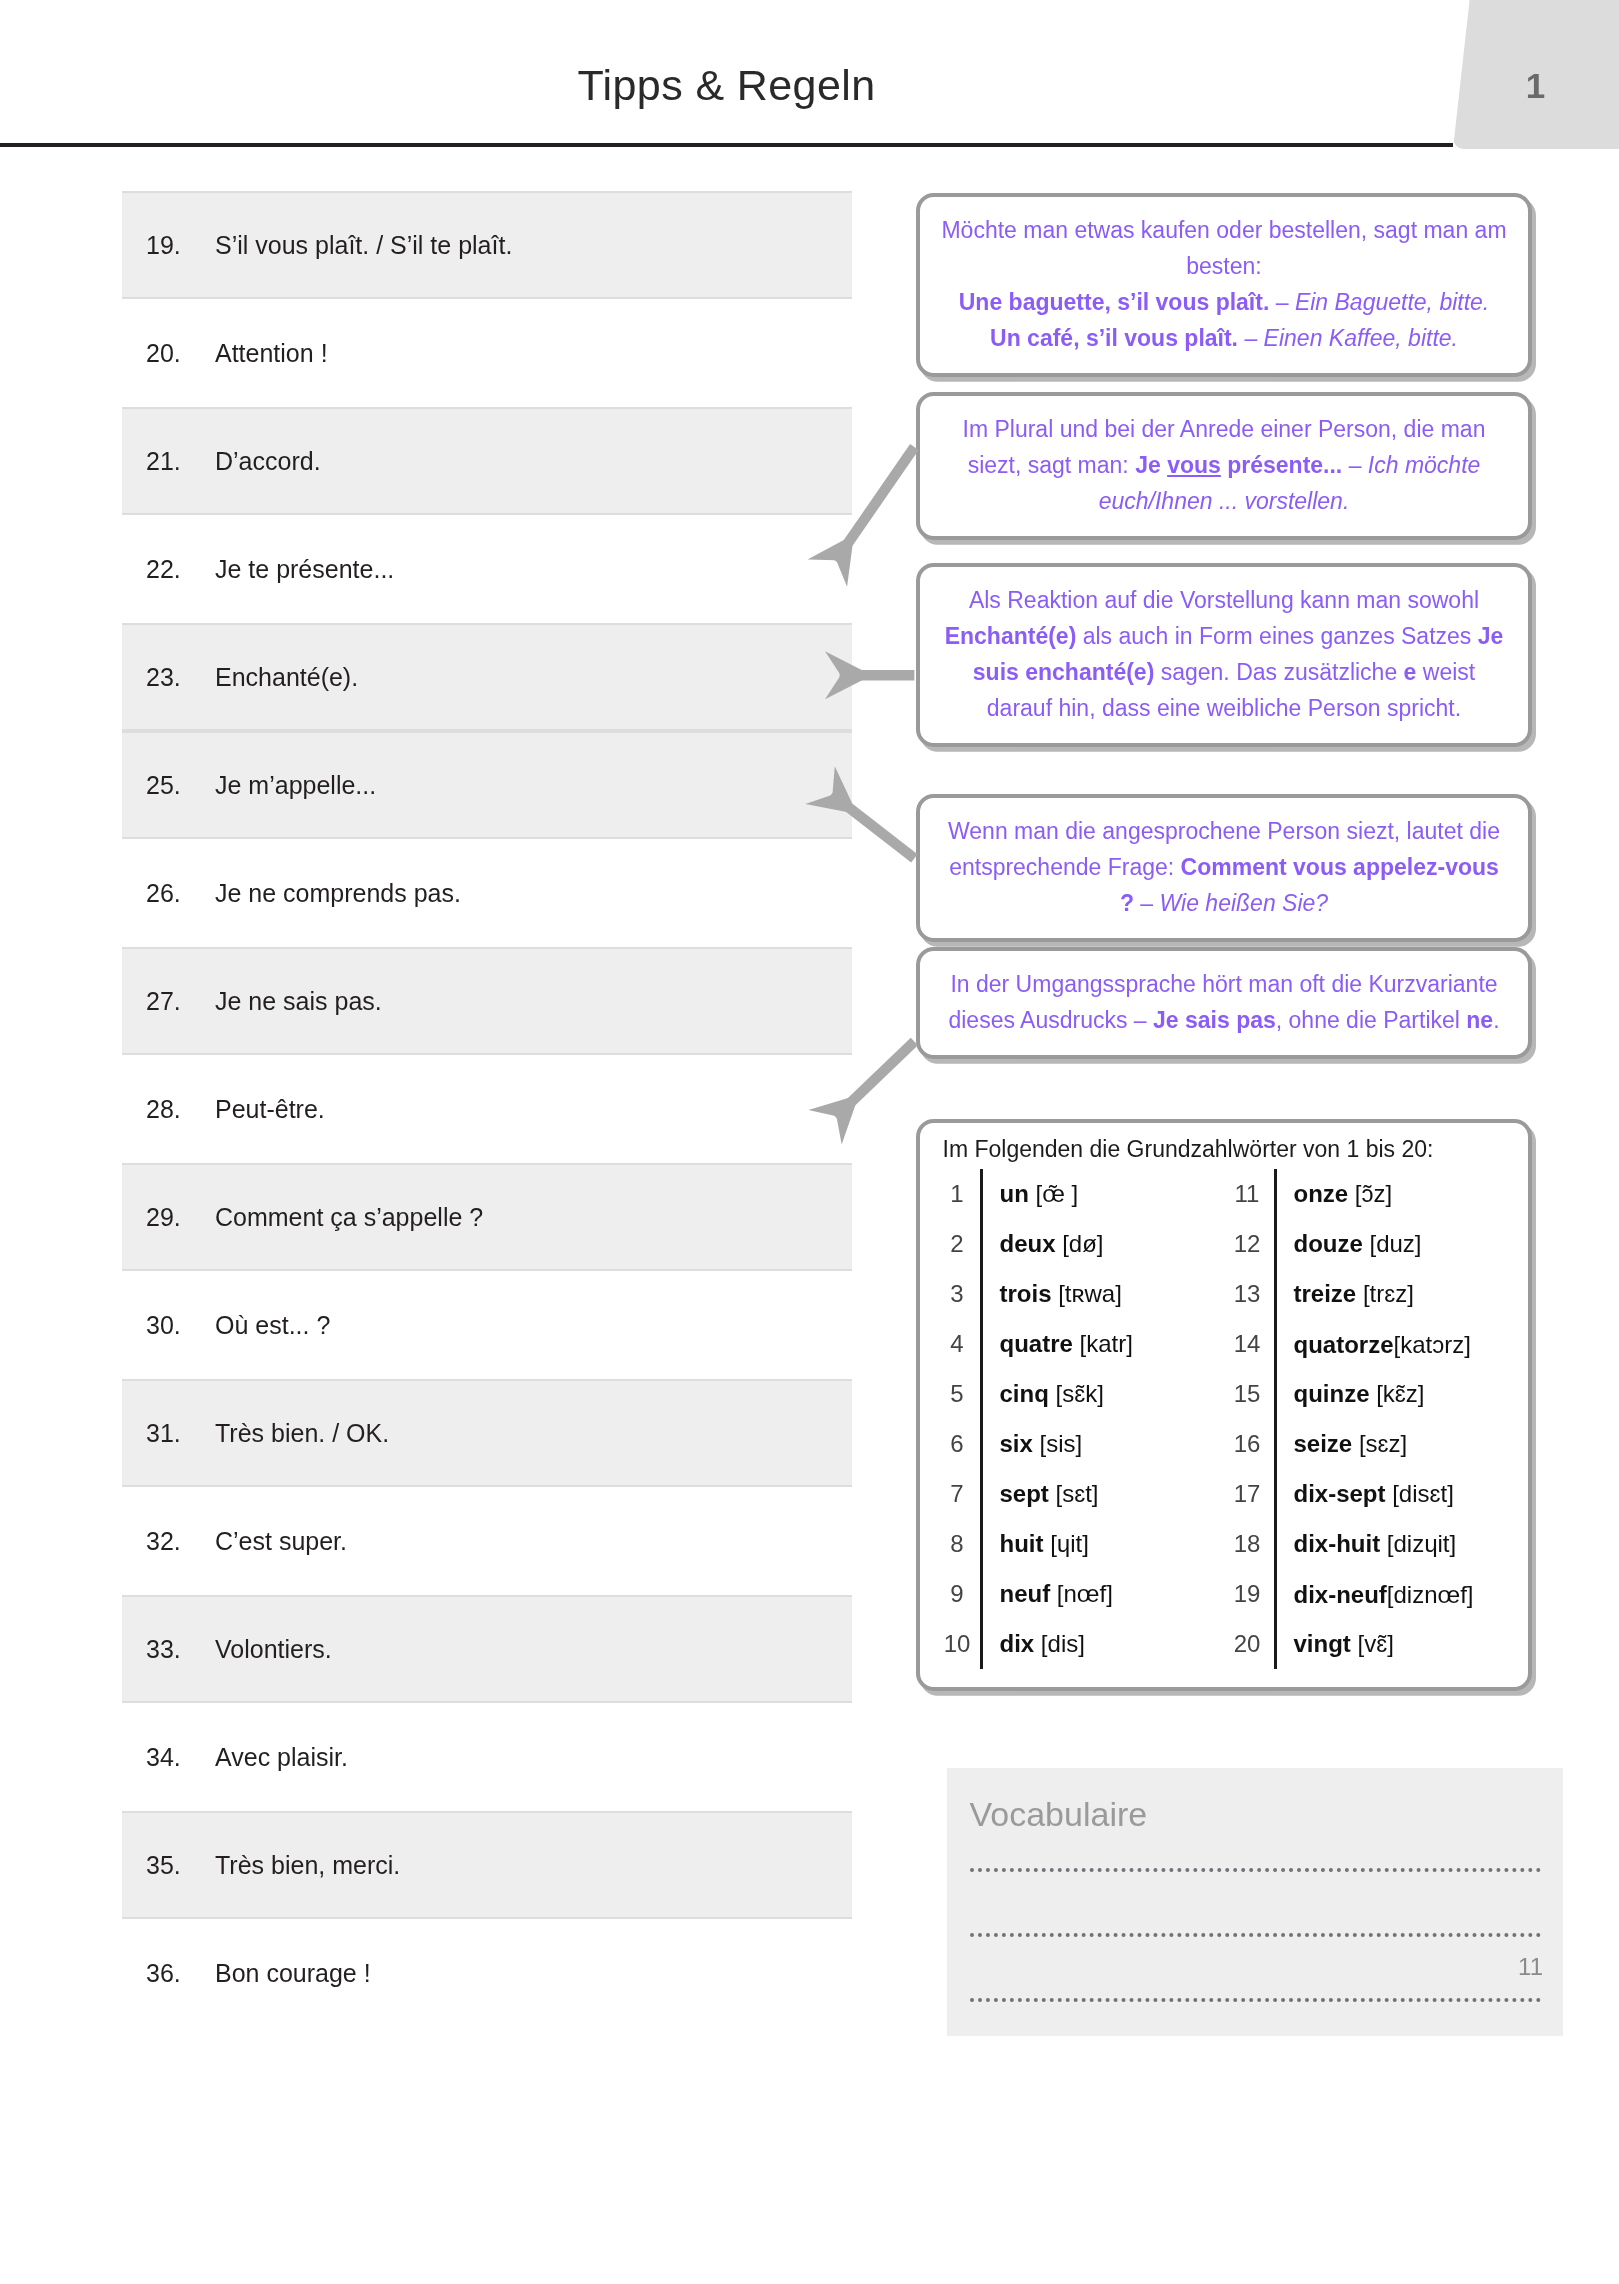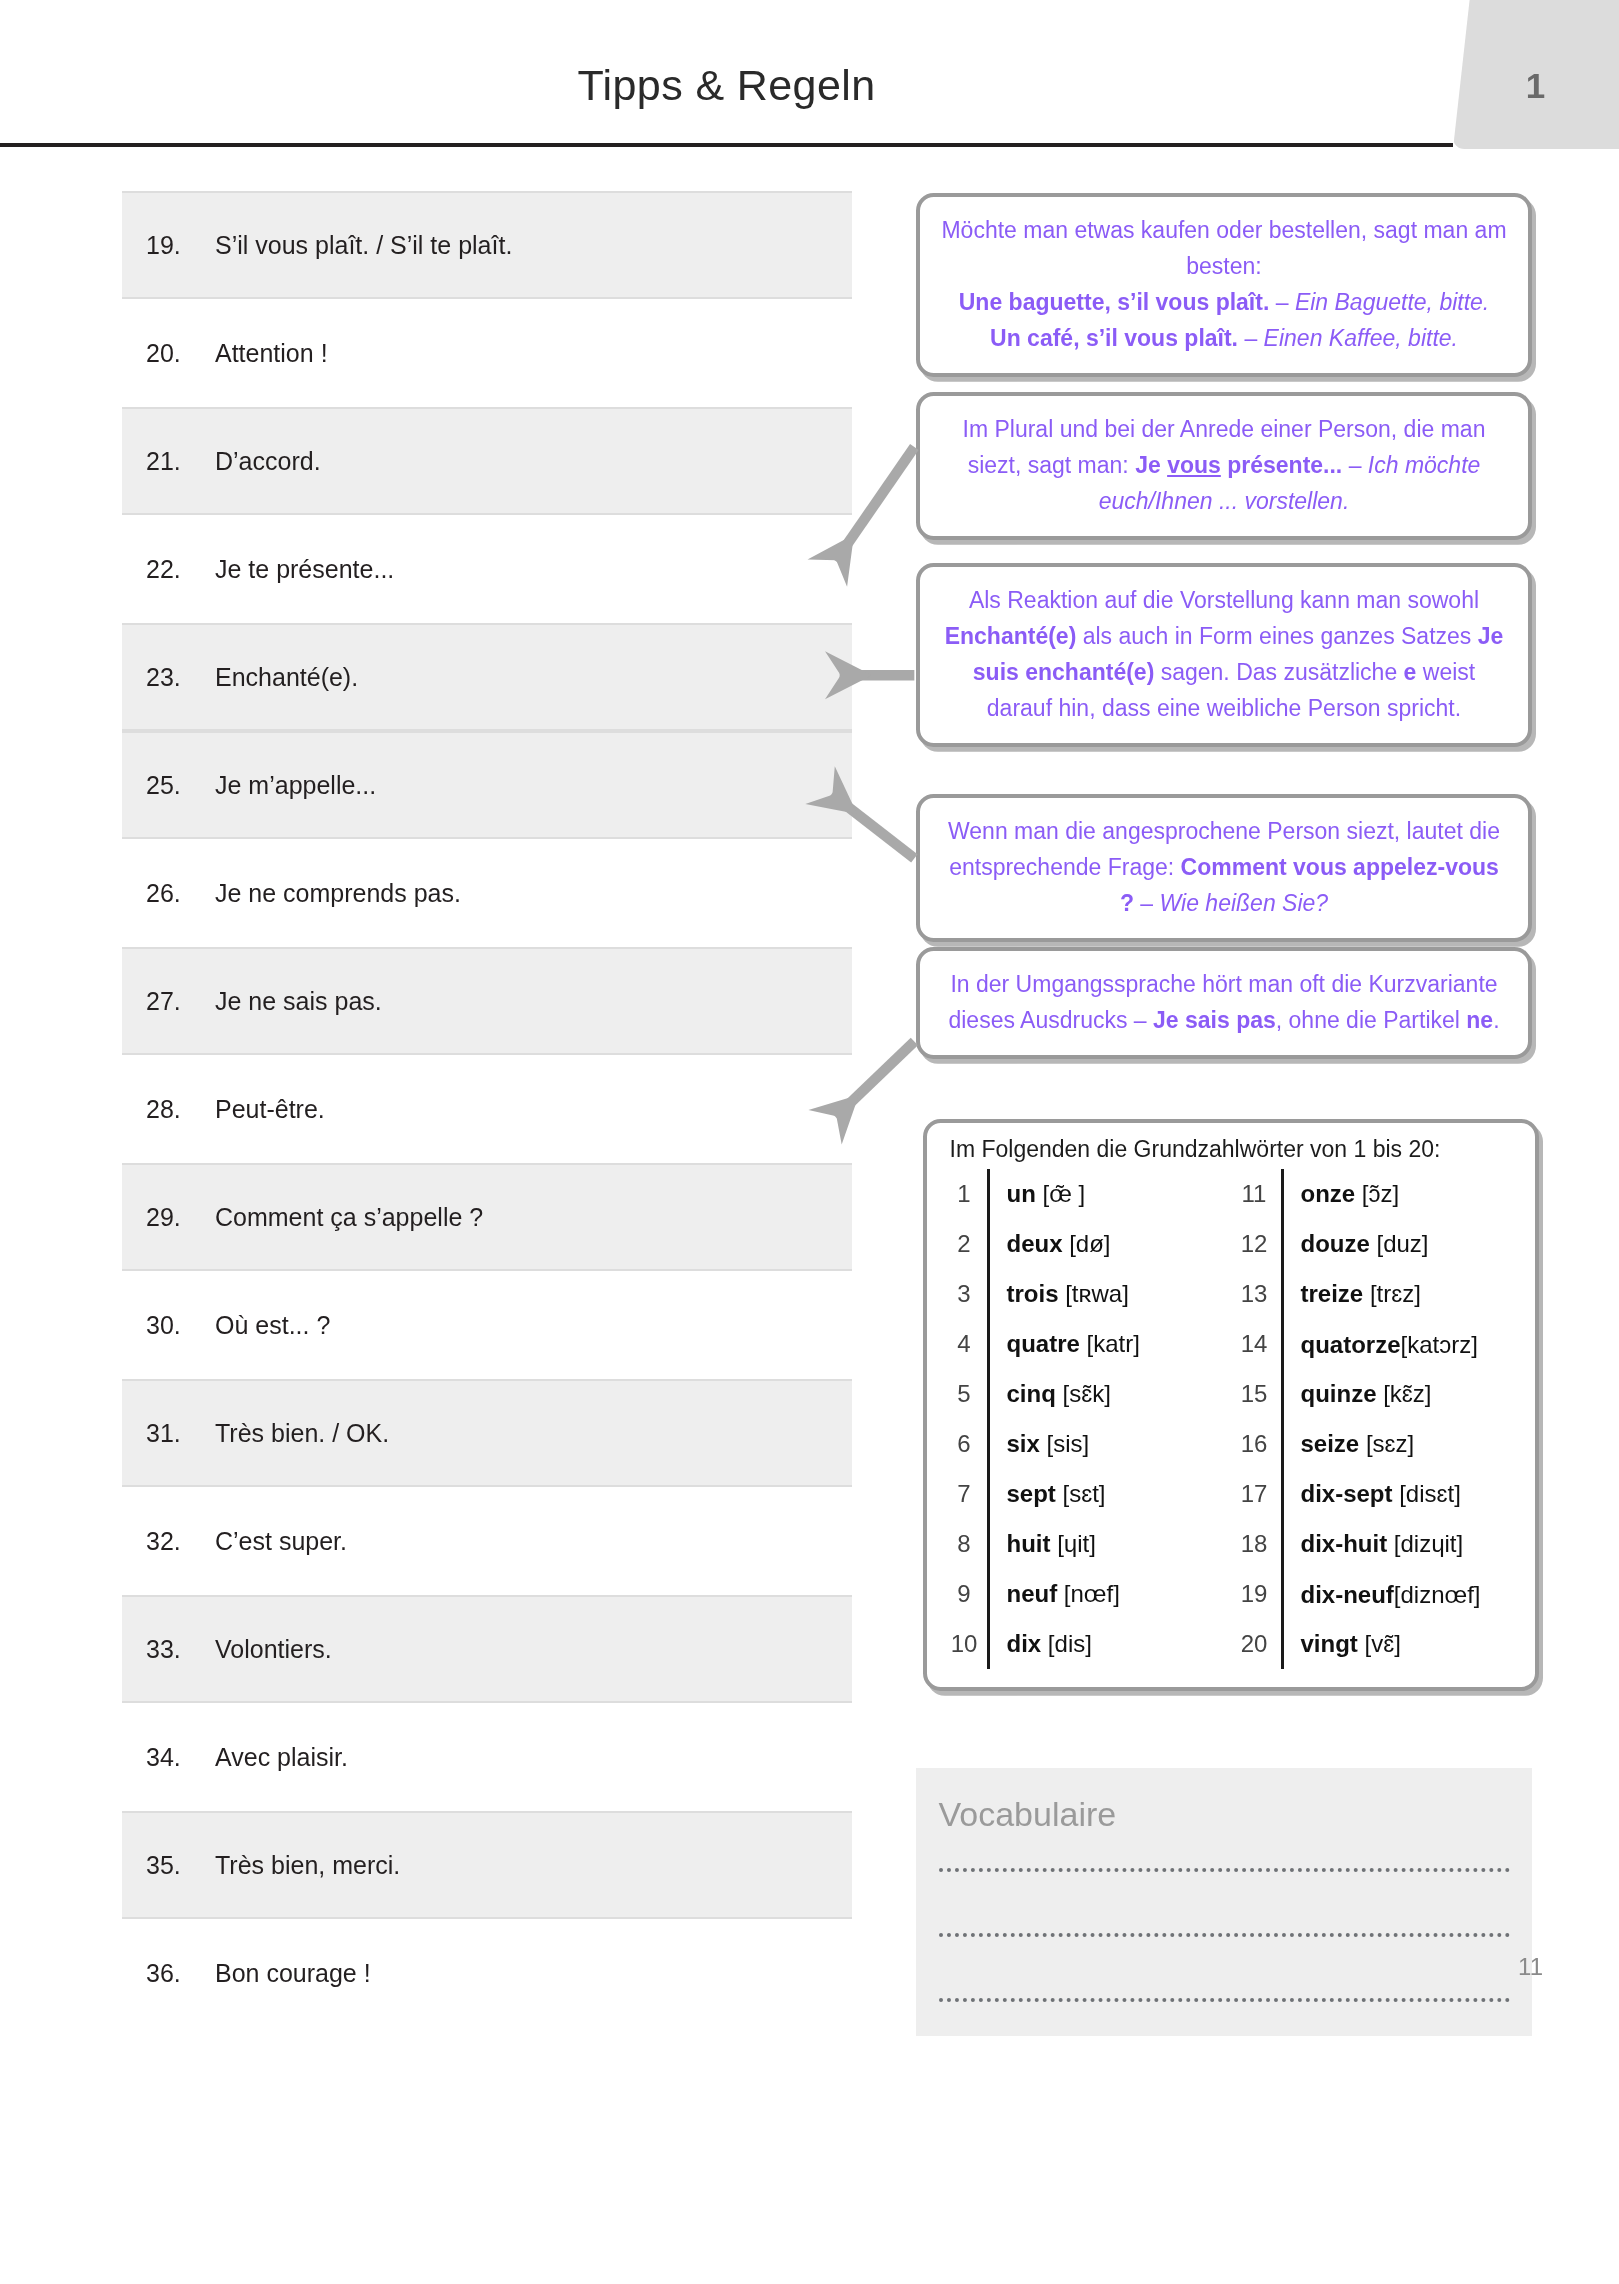--- a/index.html
+++ b/index.html
@@ -302,21 +302,21 @@
     </div>
 
     <div class="callout" style="top:794px;">
       <span>Wenn man die angesprochene Person siezt, lautet die entsprechende Frage: </span><b>Comment vous appelez-vous ?</b><span> – </span><i>Wie heißen Sie?</i>
     </div>
 
     <div class="callout" style="top:947px;">
       <span>In der Umgangssprache hört man oft die Kurzvariante dieses Ausdrucks – </span><b>Je sais pas</b><span>, ohne die Partikel </span><b>ne</b><span>.</span>
     </div>
 
-    <div class="numbers-box" style="top:1119px;margin-left:7px;">
+    <div class="numbers-box" style="top:1119px;">
       <div class="numbers-title">Im Folgenden die Grundzahlwörter von 1 bis 20:</div>
       <div class="numbers-grid" id="numbers-grid">
           <div class="nb-idx">1</div>
           <div class="nb-word"><span class="w">un</span>&nbsp;<span class="ipa">[œ̃ ]</span></div>
           <div class="nb-idx">11</div>
           <div class="nb-word"><span class="w">onze</span>&nbsp;<span class="ipa">[ɔ̃z]</span></div>
           <div class="nb-idx">2</div>
           <div class="nb-word"><span class="w">deux</span>&nbsp;<span class="ipa">[dø]</span></div>
           <div class="nb-idx">12</div>
           <div class="nb-word"><span class="w">douze</span>&nbsp;<span class="ipa">[duz]</span></div>
@@ -354,21 +354,21 @@
             <span class="w">dix-neuf</span>
             <span class="ipa">[diznœf]</span>
           </div>
           <div class="nb-idx">10</div>
           <div class="nb-word"><span class="w">dix</span>&nbsp;<span class="ipa">[dis]</span></div>
           <div class="nb-idx">20</div>
           <div class="nb-word"><span class="w">vingt</span>&nbsp;<span class="ipa">[vɛ̃]</span></div>
         </div>
     </div>
 
-    <div class="vocab-box" style="top:1768px;">
+    <div class="vocab-box" style="top:1768px;margin-left:31px;">
       <div class="vocab-title">Vocabulaire</div>
       <div id="vocab-lines">
           <div class="vocab-line"></div>
           <div class="vocab-line"></div>
           <div class="vocab-line"></div>
           <div class="vocab-line"></div>
         </div>
     </div>
 
   </div>

